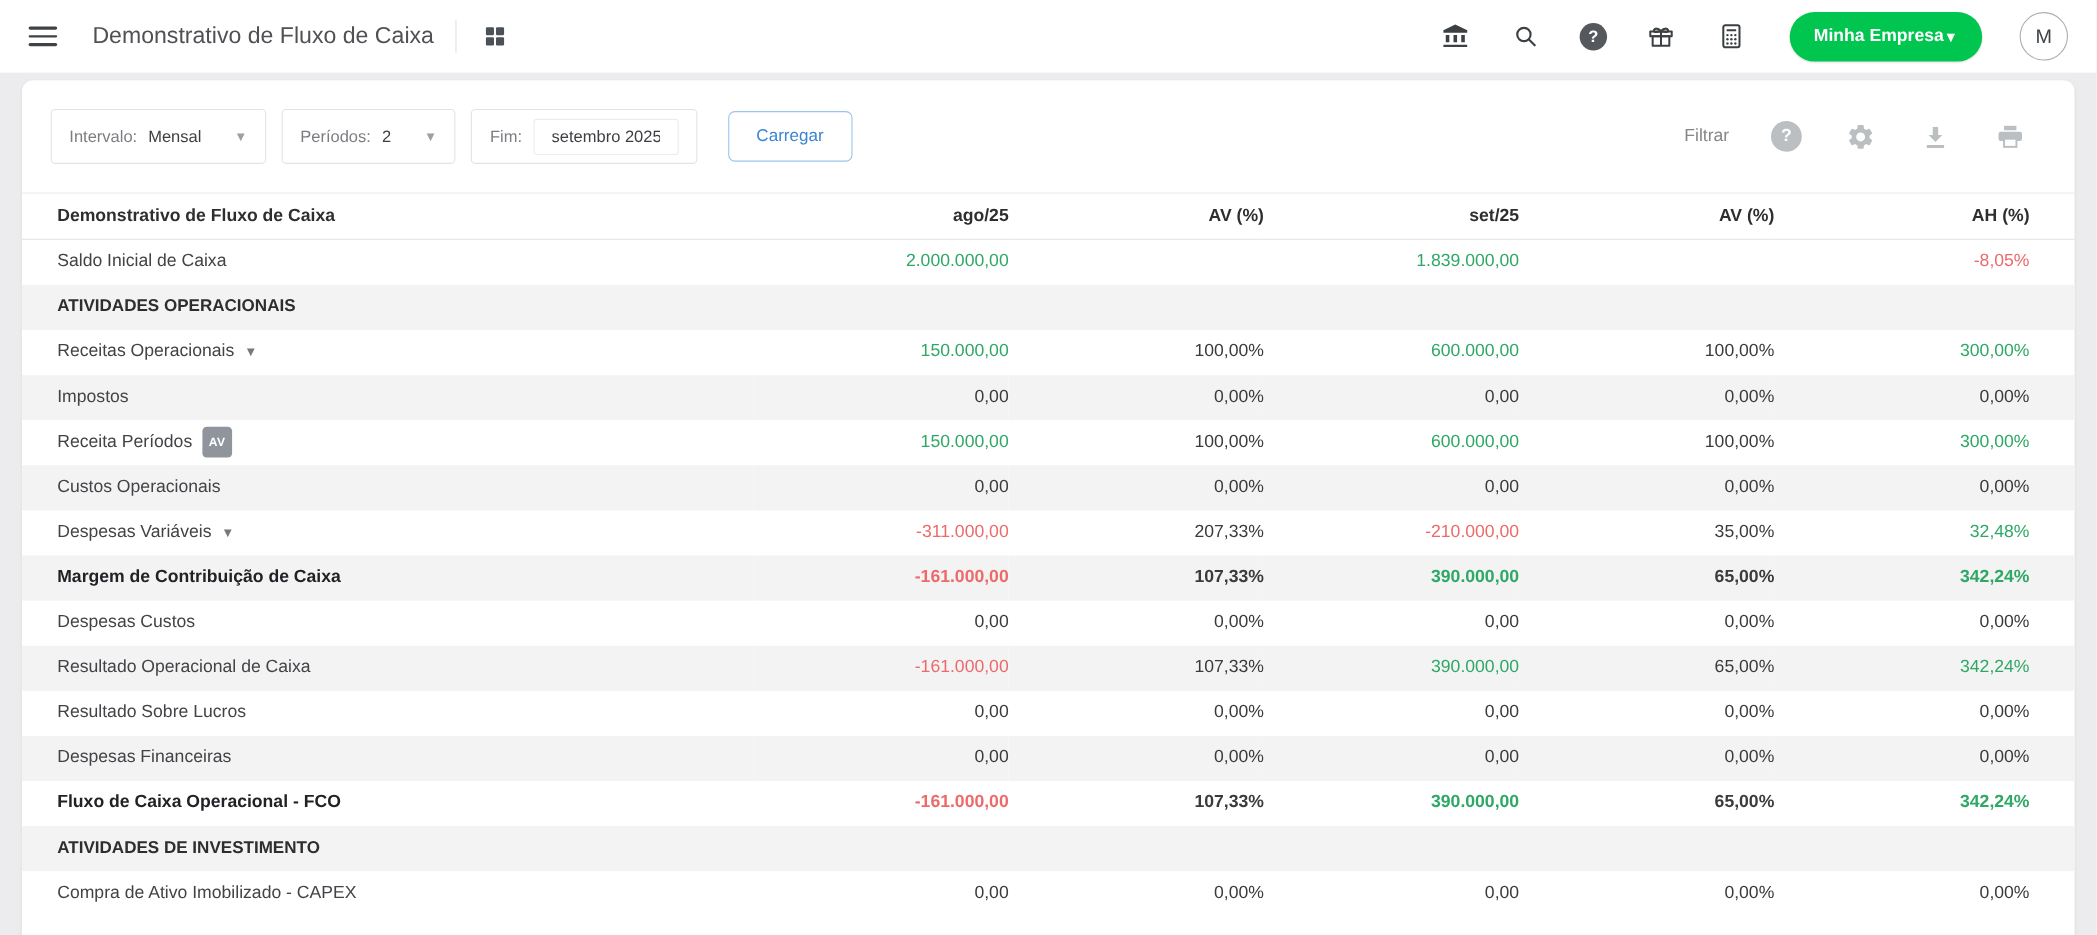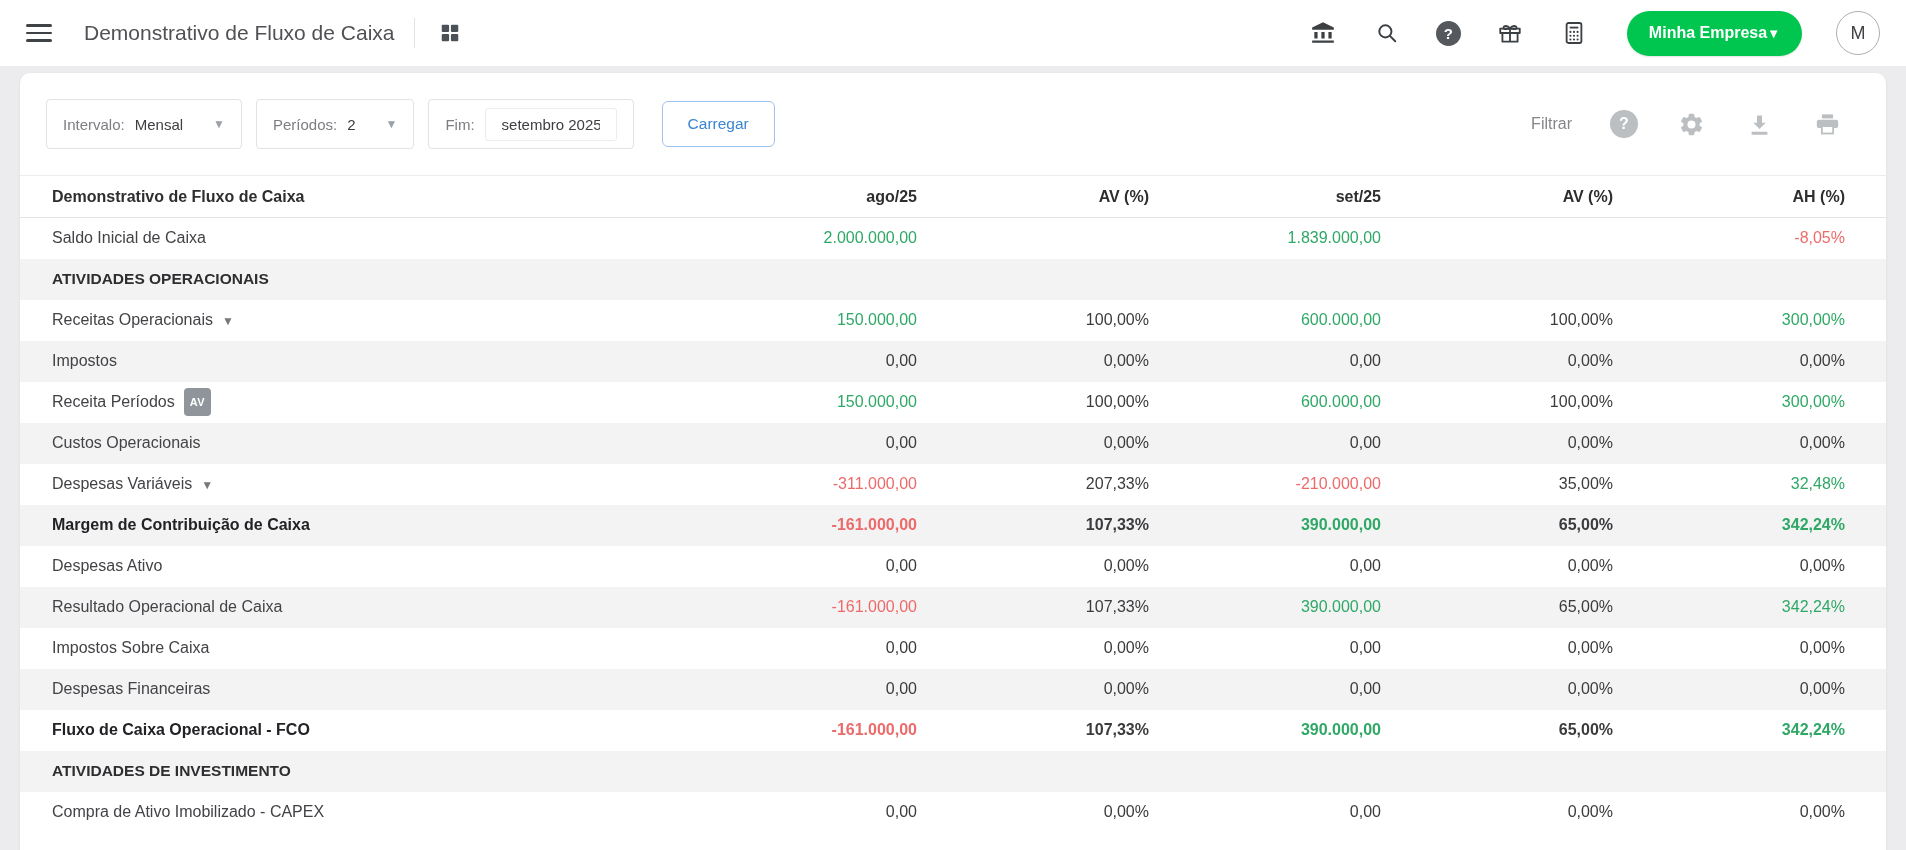--- a/index.html
+++ b/index.html
@@ -278,37 +278,37 @@
         </tr>
         <tr class="shaded total">
           <td class="label-cell"><span>Margem de Contribuição de Caixa</span></td>
           <td class="num r">-161.000,00</td>
           <td class="num p">107,33%</td>
           <td class="num g">390.000,00</td>
           <td class="num p">65,00%</td>
           <td class="num g">342,24%</td>
         </tr>
         <tr class="data">
-          <td class="label-cell"><span>Despesas Ativo</span></td>
+          <td class="label-cell"><span>Despesas Custos</span></td>
           <td class="num p">0,00</td>
           <td class="num p">0,00%</td>
           <td class="num p">0,00</td>
           <td class="num p">0,00%</td>
           <td class="num p">0,00%</td>
         </tr>
         <tr class="shaded data">
           <td class="label-cell"><span>Resultado Operacional de Caixa</span></td>
           <td class="num r">-161.000,00</td>
           <td class="num p">107,33%</td>
           <td class="num g">390.000,00</td>
           <td class="num p">65,00%</td>
           <td class="num g">342,24%</td>
         </tr>
         <tr class="data">
-          <td class="label-cell"><span>Impostos Sobre Caixa</span></td>
+          <td class="label-cell"><span>Resultado Sobre Lucros</span></td>
           <td class="num p">0,00</td>
           <td class="num p">0,00%</td>
           <td class="num p">0,00</td>
           <td class="num p">0,00%</td>
           <td class="num p">0,00%</td>
         </tr>
         <tr class="shaded data">
           <td class="label-cell"><span>Despesas Financeiras</span></td>
           <td class="num p">0,00</td>
           <td class="num p">0,00%</td>

